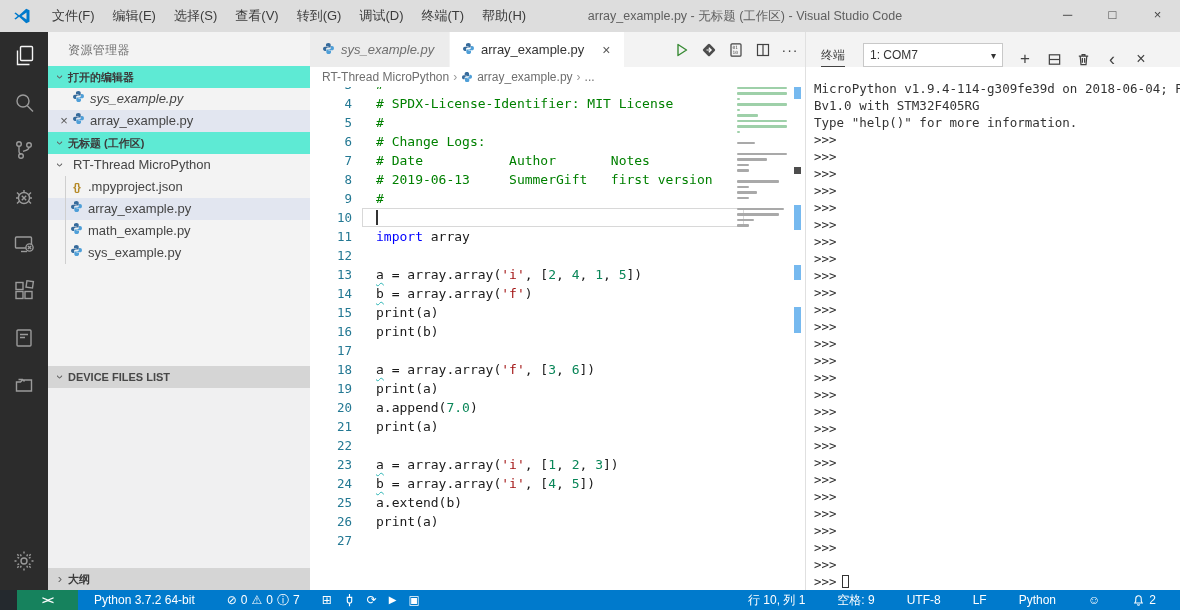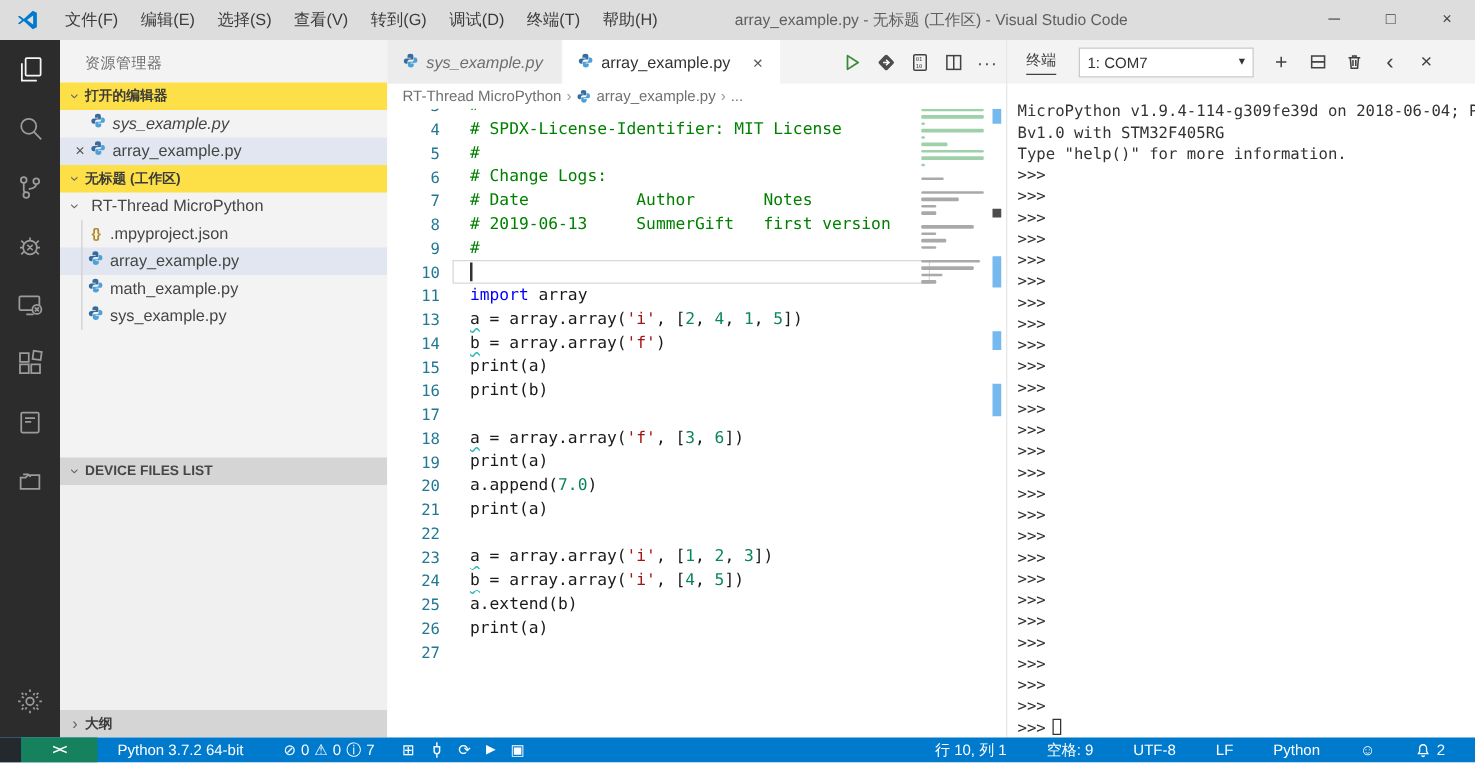--- a/index.html
+++ b/index.html
@@ -20,21 +20,21 @@
   
   #activitybar{position:absolute;left:0;top:32px;width:48px;height:558px;background:#2c2c2c;}
   .ab-item{width:48px;height:47px;display:flex;align-items:center;justify-content:center;color:#9b9b9b;}
   .ab-item.active{color:#f5f5f5;}
   .ab-item svg{width:24px;height:24px;stroke:currentColor;fill:none;stroke-width:1.4;}
   #ab-gear{position:absolute;bottom:6px;left:0;}
 
   
   #sidebar{position:absolute;left:48px;top:32px;width:262px;height:558px;background:#f3f3f3;overflow:hidden;}
   #side-title{height:34px;line-height:36px;padding-left:20px;font-size:12px;color:#6f6f6f;letter-spacing:.4px;}
-  .pane-header{height:22px;line-height:22px;background:#fde047;font-size:11px;font-weight:bold;color:#3b3b3b;
+  .pane-header{height:22px;line-height:22px;background:#5eead4;font-size:11px;font-weight:bold;color:#3b3b3b;
     padding-left:4px;display:flex;align-items:center;}
   .chev{display:inline-block;width:16px;text-align:center;font-weight:normal;font-size:13px;color:#646464;
     transform:none;}
   .chev.exp{transform:rotate(90deg);}
   .row{height:22px;line-height:22px;font-size:13px;color:#454545;display:flex;align-items:center;white-space:nowrap;}
   .row.sel{background:#e2e6f0;}
   .row .closebox{width:16px;margin-left:8px;text-align:center;color:#585858;font-size:13px;}
   .row .fname{margin-left:5px;}
   .row .fname.preview{font-style:italic;}
   .pyicon{width:13px;height:13px;flex:none;}
@@ -80,21 +80,21 @@
   .mm-row{height:2.4px;margin-bottom:3.1px;border-radius:1px;}
   .mm-com{background:#9ed0a9;} .mm-code{background:#a9a9a9;}
   #mm-highlight{position:absolute;left:-4px;top:49px;width:60px;height:7px;background:#cfe9fb;z-index:-1;}
   #overview-ruler{position:absolute;left:483px;top:0;width:10px;height:503px;}
   .ov-mark{position:absolute;left:1px;width:7px;background:#76b9ef;}
   .ov-dark{background:#4d4d4d;}
 
   
   #panel{position:absolute;left:805px;top:32px;width:375px;height:558px;background:#fff;border-left:1px solid #e0e0e0;}
   #panel-header{position:absolute;left:0;top:0;width:374px;height:35px;background:#f3f3f3;display:flex;
-    align-items:center;padding-left:15px;}
+    align-items:flex-end;padding-left:15px;}
   #panel-tab{font-size:12px;color:#424242;border-bottom:1px solid #424242;padding-bottom:2px;margin-right:18px;}
   #term-select{width:140px;height:24px;background:#fff;border:1px solid #c8c8c8;display:flex;align-items:center;
     font-size:12px;color:#333;padding:0 6px;justify-content:space-between;}
   #panel-actions{display:flex;align-items:center;gap:13px;margin-left:14px;color:#424242;}
   .pa-icon{width:16px;height:16px;display:flex;align-items:center;justify-content:center;font-size:15px;color:#424242;}
   .pa-icon svg{width:15px;height:15px;stroke:#424242;fill:none;stroke-width:1.3;}
   #term-body{position:absolute;left:0;top:35px;width:374px;height:523px;background:#fff;overflow:hidden;
     padding:13px 0 0 8px;}
   .term-line{height:17px;line-height:17px;font-size:12.5px;color:#333;font-family:"DejaVu Sans Mono","Liberation Mono",monospace;white-space:pre;}
   .term-cursor{display:inline-block;width:7px;height:13px;border:1px solid #333;vertical-align:-2px;margin-left:5px;}
@@ -335,20 +335,21 @@
       <div id="codelines">
           <div class="code-line"><span class="ln">3</span><span class="code-text"><span class="t-com">#</span></span></div>
           <div class="code-line"><span class="ln">4</span><span class="code-text"><span class="t-com"># SPDX-License-Identifier: MIT License</span></span></div>
           <div class="code-line"><span class="ln">5</span><span class="code-text"><span class="t-com">#</span></span></div>
           <div class="code-line"><span class="ln">6</span><span class="code-text"><span class="t-com"># Change Logs:</span></span></div>
           <div class="code-line"><span class="ln">7</span><span class="code-text"><span class="t-com"># Date           Author       Notes</span></span></div>
           <div class="code-line"><span class="ln">8</span><span class="code-text"><span class="t-com"># 2019-06-13     SummerGift   first version</span></span></div>
           <div class="code-line"><span class="ln">9</span><span class="code-text"><span class="t-com">#</span></span></div>
           <div class="code-line current"><span class="ln">10</span><span class="code-text"></span><span class="caret"></span></div>
           <div class="code-line"><span class="ln">11</span><span class="code-text"><span class="t-kw">import</span><span class="t-pl"> array</span></span></div>
+          <div class="code-line"><span class="ln">12</span><span class="code-text"></span></div>
           <div class="code-line"><span class="ln">13</span><span class="code-text"><span class="t-var">a</span><span class="t-pl"> = array.array(</span><span class="t-str">'i'</span><span class="t-pl">, [</span><span class="t-num">2</span><span class="t-pl">, </span><span class="t-num">4</span><span class="t-pl">, </span><span class="t-num">1</span><span class="t-pl">, </span><span class="t-num">5</span><span class="t-pl">])</span></span></div>
           <div class="code-line"><span class="ln">14</span><span class="code-text"><span class="t-var">b</span><span class="t-pl"> = array.array(</span><span class="t-str">'f'</span><span class="t-pl">)</span></span></div>
           <div class="code-line"><span class="ln">15</span><span class="code-text"><span class="t-pl">print(a)</span></span></div>
           <div class="code-line"><span class="ln">16</span><span class="code-text"><span class="t-pl">print(b)</span></span></div>
           <div class="code-line"><span class="ln">17</span><span class="code-text"></span></div>
           <div class="code-line"><span class="ln">18</span><span class="code-text"><span class="t-var">a</span><span class="t-pl"> = array.array(</span><span class="t-str">'f'</span><span class="t-pl">, [</span><span class="t-num">3</span><span class="t-pl">, </span><span class="t-num">6</span><span class="t-pl">])</span></span></div>
           <div class="code-line"><span class="ln">19</span><span class="code-text"><span class="t-pl">print(a)</span></span></div>
           <div class="code-line"><span class="ln">20</span><span class="code-text"><span class="t-pl">a.append(</span><span class="t-num">7.0</span><span class="t-pl">)</span></span></div>
           <div class="code-line"><span class="ln">21</span><span class="code-text"><span class="t-pl">print(a)</span></span></div>
           <div class="code-line"><span class="ln">22</span><span class="code-text"></span></div>

